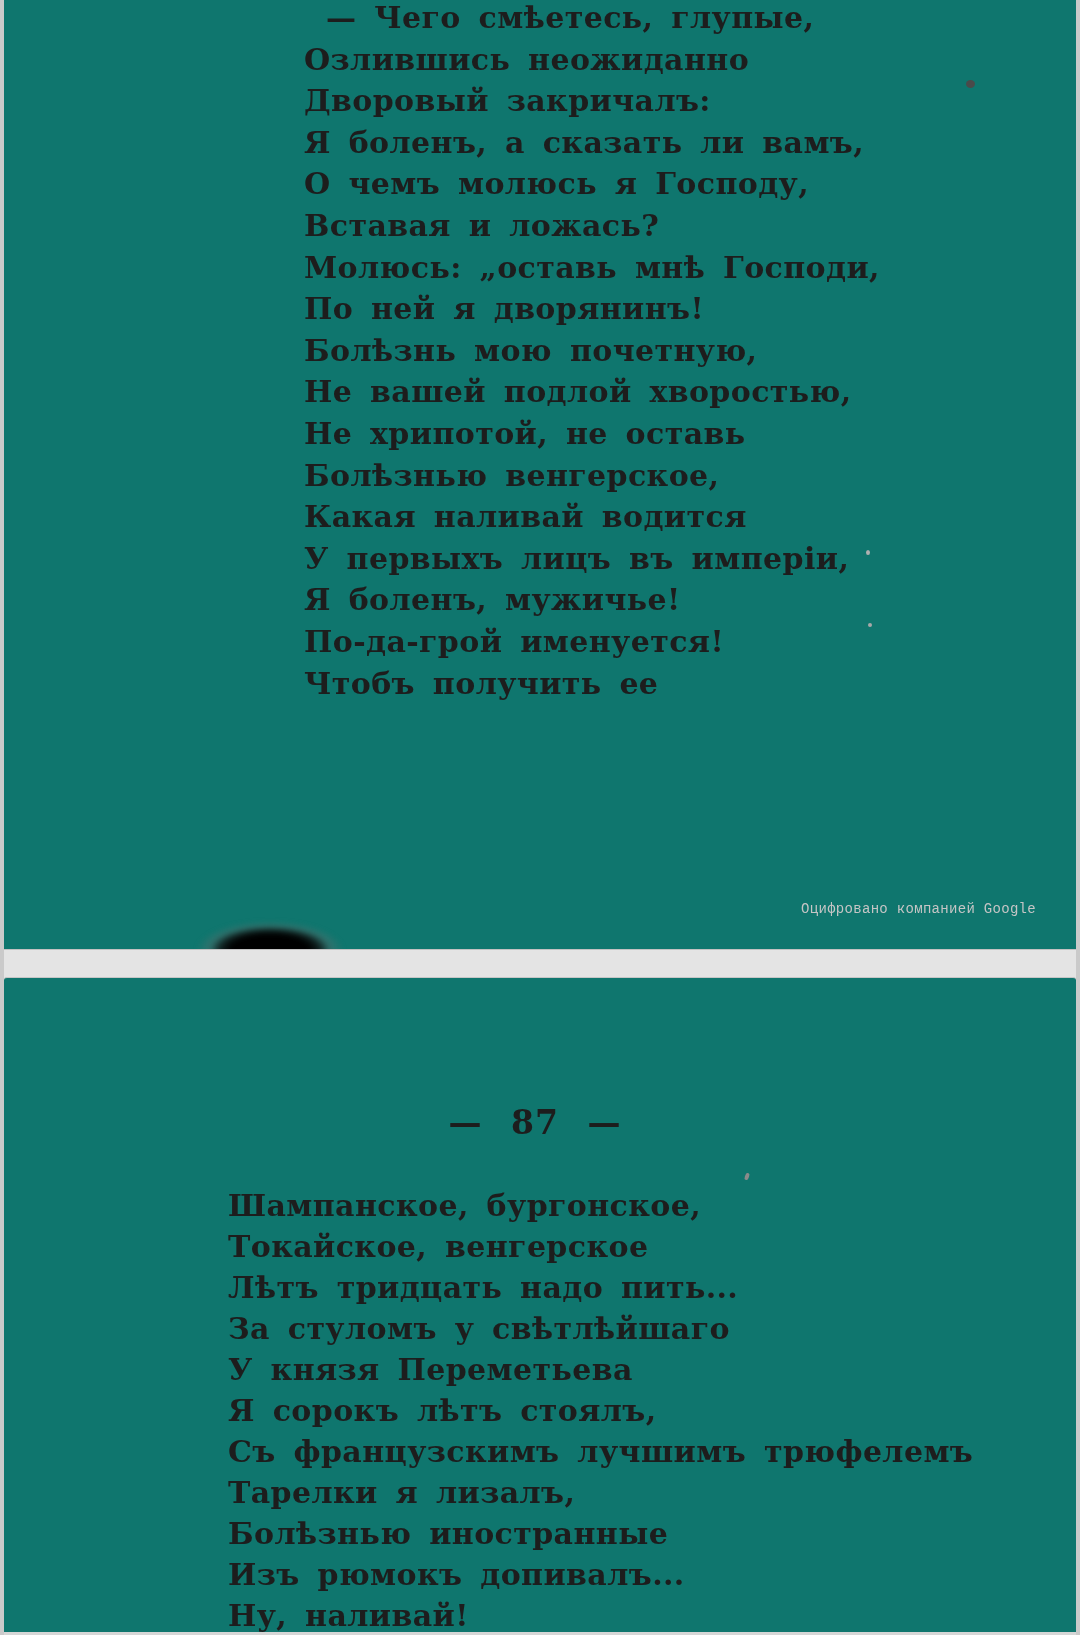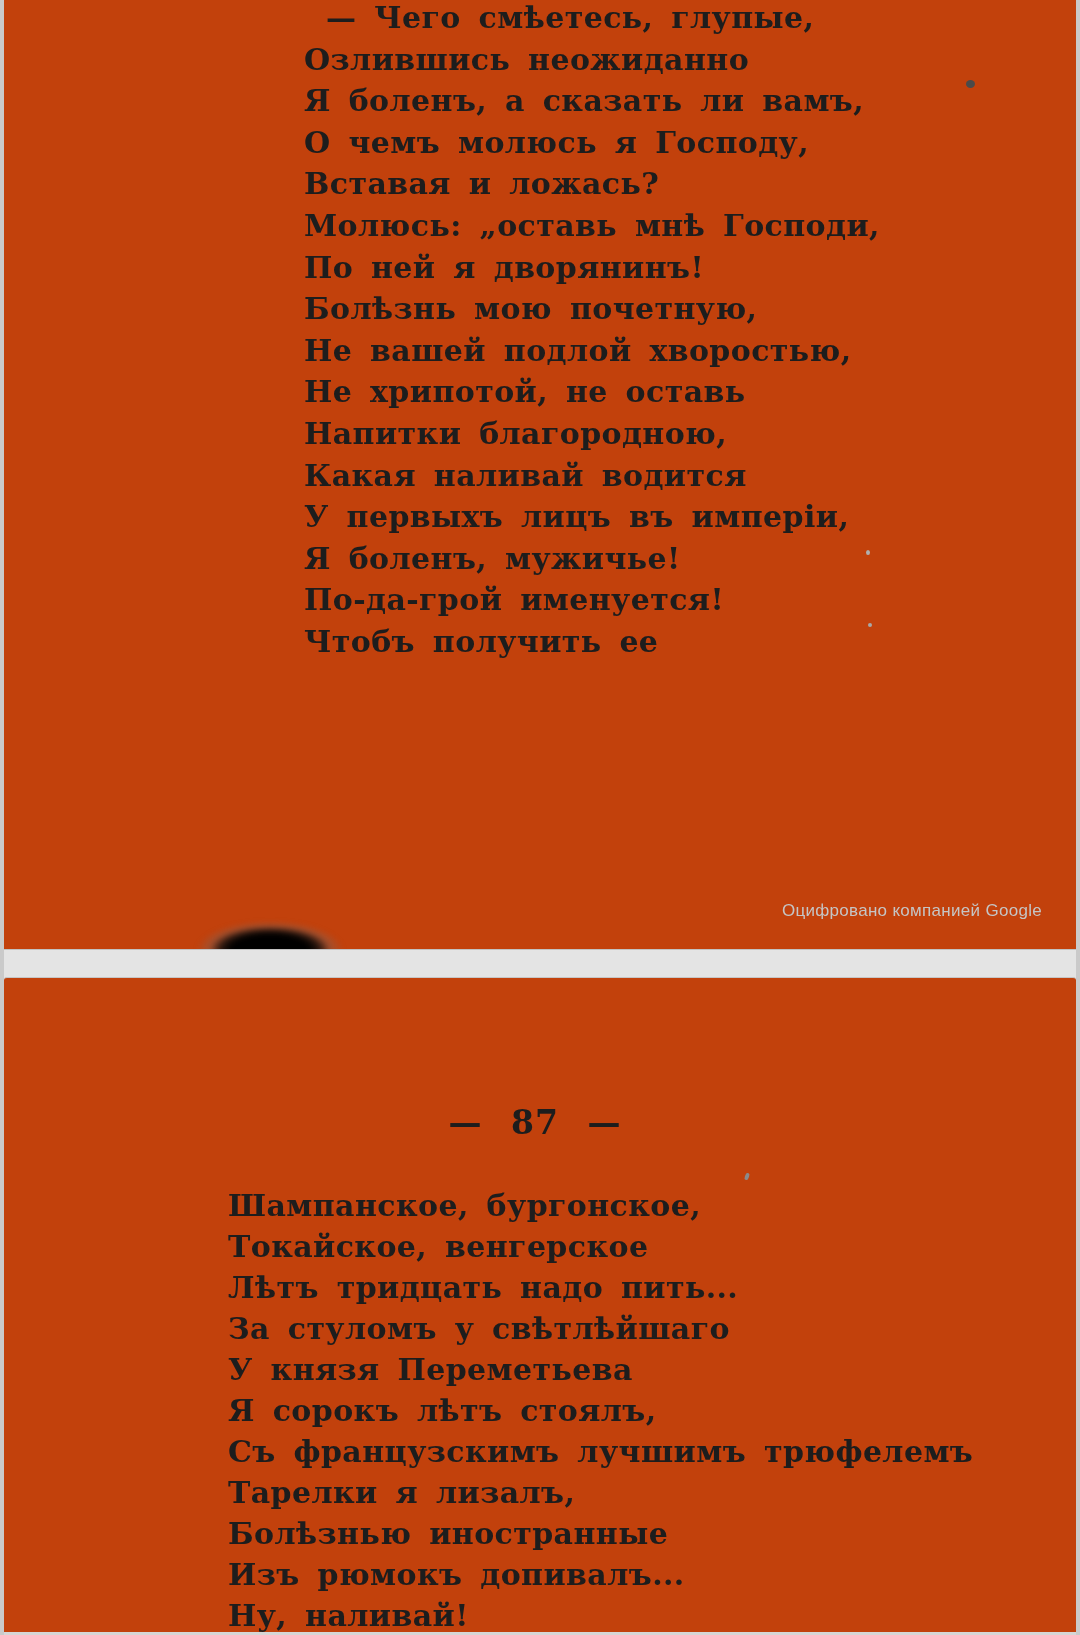--- a/index.html
+++ b/index.html
@@ -12,21 +12,21 @@
   }
   .edge-strip {
     position: absolute; top: 0; width: 4px; height: 1635px;
     background: #cacaca;
   }
   .edge-strip.left  { left: 0; }
   .edge-strip.right { right: 0; }
 
   .page {
     position: absolute; left: 4px; width: 1072px;
-    background: #c2410c;
+    background: #0f766e;
     overflow: hidden;
   }
   .page1 {
     top: 0; height: 949px;
     border-bottom: 1px solid #c2c2c2;
   }
   .page2 {
     top: 977px; height: 658px;
     border-top: 1px solid #c6c6c6;
     border-radius: 3px 3px 0 0;
@@ -51,23 +51,23 @@
     text-align: center;
     transform: translateX(-5px);
     color: #1d1d1d;
     font-weight: bold;
     font-size: 33px;
     word-spacing: 16px;
     letter-spacing: 1px;
   }
 
   .watermark {
-    position: absolute; right: 34px; top: 901px;
-    font-family: Liberation Sans, sans-serif;
-    font-size: 17px;
+    position: absolute; right: 40px; top: 901px;
+    font-family: Liberation Mono, monospace;
+    font-size: 14px;
     color: #c5c5c5;
     letter-spacing: 0.3px;
   }
 
   .ink-blot {
     position: absolute; left: 192px; top: 921px;
     width: 148px; height: 58px;
     background: radial-gradient(closest-side,
       #000 52%, rgba(15,15,15,0.85) 66%,
       rgba(110,110,110,0.35) 82%, rgba(160,160,160,0) 100%);
@@ -90,29 +90,30 @@
 </head>
 <body>
 
 <div class="edge-strip left"></div>
 <div class="edge-strip right"></div>
 
 <div class="page page1">
   <div class="poem poem1">
     <div class="line indent">— Чего смѣетесь, глупые,</div>
     <div class="line">Озлившись неожиданно</div>
+    <div class="line">Дворовый закричалъ:</div>
     <div class="line">Я боленъ, а сказать ли вамъ,</div>
     <div class="line">О чемъ молюсь я Господу,</div>
     <div class="line">Вставая и ложась?</div>
     <div class="line">Молюсь: „оставь мнѣ Господи,</div>
     <div class="line">По ней я дворянинъ!</div>
     <div class="line">Болѣзнь мою почетную,</div>
     <div class="line">Не вашей подлой хворостью,</div>
     <div class="line">Не хрипотой, не оставь</div>
-    <div class="line">Напитки благородною,</div>
+    <div class="line">Болѣзнью венгерское,</div>
     <div class="line">Какая наливай водится</div>
     <div class="line">У первыхъ лицъ въ имперіи,</div>
     <div class="line">Я боленъ, мужичье!</div>
     <div class="line">По-да-грой именуется!</div>
     <div class="line">Чтобъ получить ее</div>
   </div>
 
   <div class="speck s1"></div>
   <div class="speck s2"></div>
   <div class="speck s3"></div>

